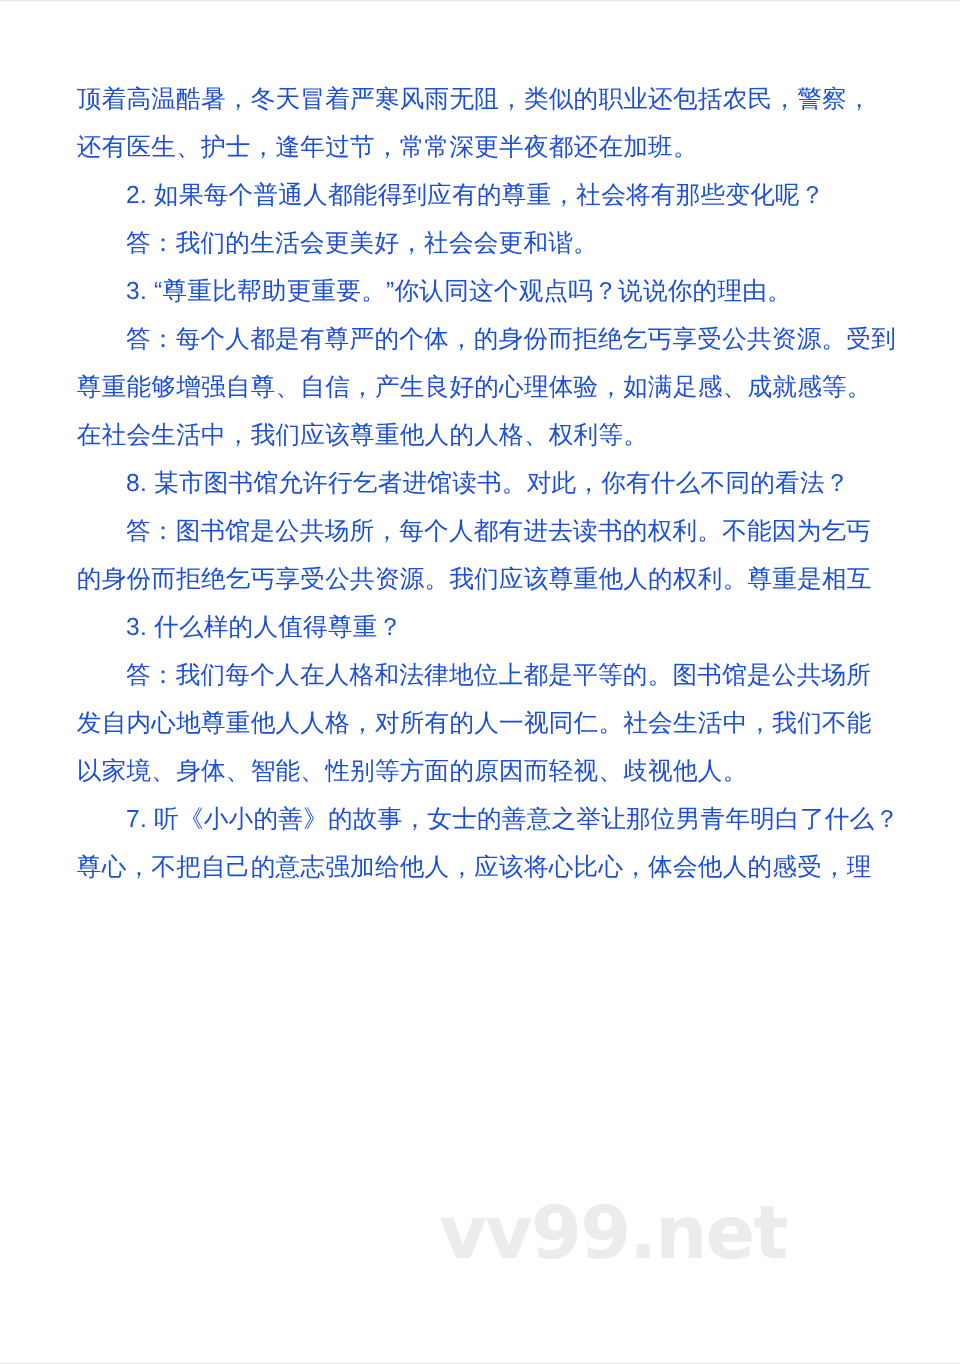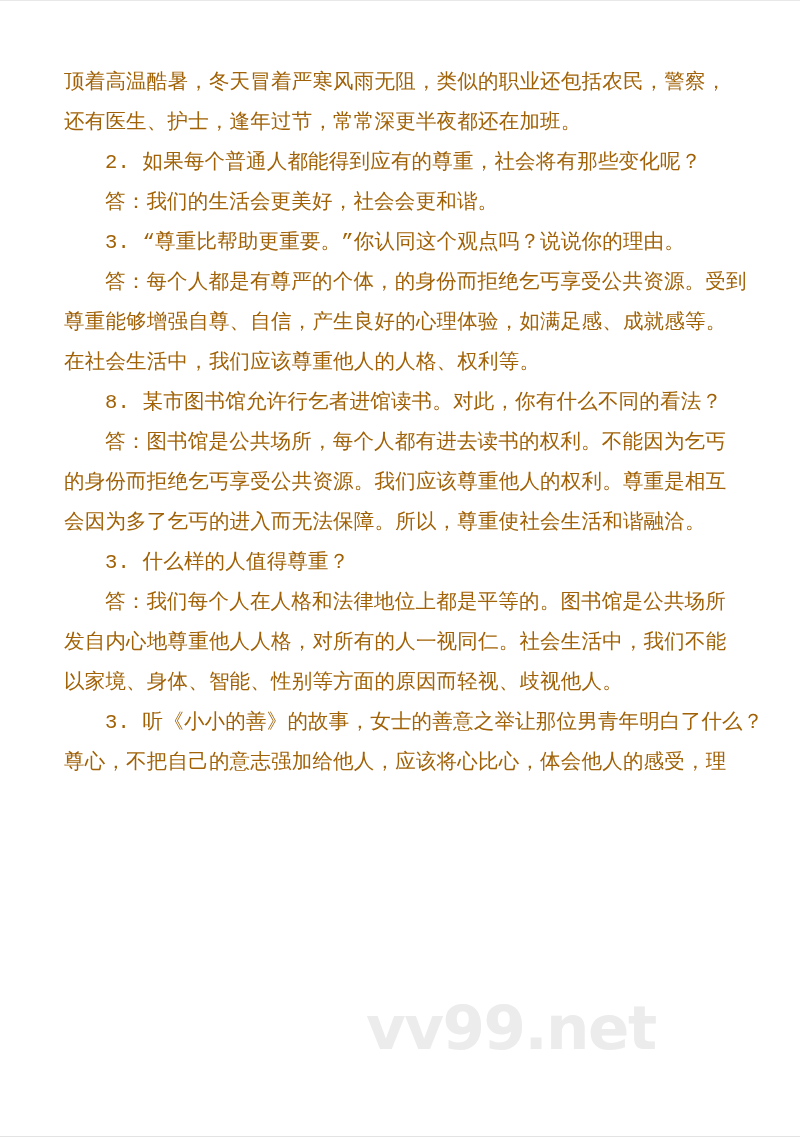--- a/index.html
+++ b/index.html
@@ -18,25 +18,25 @@
     border-bottom: 1px solid #e3e3e3;
     font-family: "Liberation Serif", "DejaVu Serif", serif;
   }
   .doc-body {
     position: absolute;
     left: 64px;
     top: 62px;
     width: 676px;
   }
   .line {
-    font-family: Liberation Mono, monospace;
+    font-family: Liberation Sans, sans-serif;
     font-size: 20.5px;
     line-height: 40px;
     height: 40px;
-    color: #a16207;
+    color: #1d4ed8;
     white-space: nowrap;
     letter-spacing: 0.2px;
     -webkit-font-smoothing: antialiased;
   }
   .line.indent {
     text-indent: 41px;
   }
   .watermark {
     position: absolute;
     left: 366px;
@@ -62,24 +62,23 @@
     <div class="line">还有医生、护士，逢年过节，常常深更半夜都还在加班。</div>
     <div class="line indent">2. 如果每个普通人都能得到应有的尊重，社会将有那些变化呢？</div>
     <div class="line indent">答：我们的生活会更美好，社会会更和谐。</div>
     <div class="line indent">3. “尊重比帮助更重要。”你认同这个观点吗？说说你的理由。</div>
     <div class="line indent">答：每个人都是有尊严的个体，的身份而拒绝乞丐享受公共资源。受到</div>
     <div class="line">尊重能够增强自尊、自信，产生良好的心理体验，如满足感、成就感等。</div>
     <div class="line">在社会生活中，我们应该尊重他人的人格、权利等。</div>
     <div class="line indent">8. 某市图书馆允许行乞者进馆读书。对此，你有什么不同的看法？</div>
     <div class="line indent">答：图书馆是公共场所，每个人都有进去读书的权利。不能因为乞丐</div>
     <div class="line">的身份而拒绝乞丐享受公共资源。我们应该尊重他人的权利。尊重是相互</div>
-    <div class="line">会因为多了乞丐的进入而无法保障。所以，尊重使社会生活和谐融洽。</div>
     <div class="line indent">3. 什么样的人值得尊重？</div>
     <div class="line indent">答：我们每个人在人格和法律地位上都是平等的。图书馆是公共场所</div>
     <div class="line">发自内心地尊重他人人格，对所有的人一视同仁。社会生活中，我们不能</div>
     <div class="line">以家境、身体、智能、性别等方面的原因而轻视、歧视他人。</div>
-    <div class="line indent">3. 听《小小的善》的故事，女士的善意之举让那位男青年明白了什么？</div>
+    <div class="line indent">7. 听《小小的善》的故事，女士的善意之举让那位男青年明白了什么？</div>
     <div class="line">尊心，不把自己的意志强加给他人，应该将心比心，体会他人的感受，理</div>
   </div>
 
   <div class="watermark">vv99.net</div>
 
 </div>
 
 </body></html>

